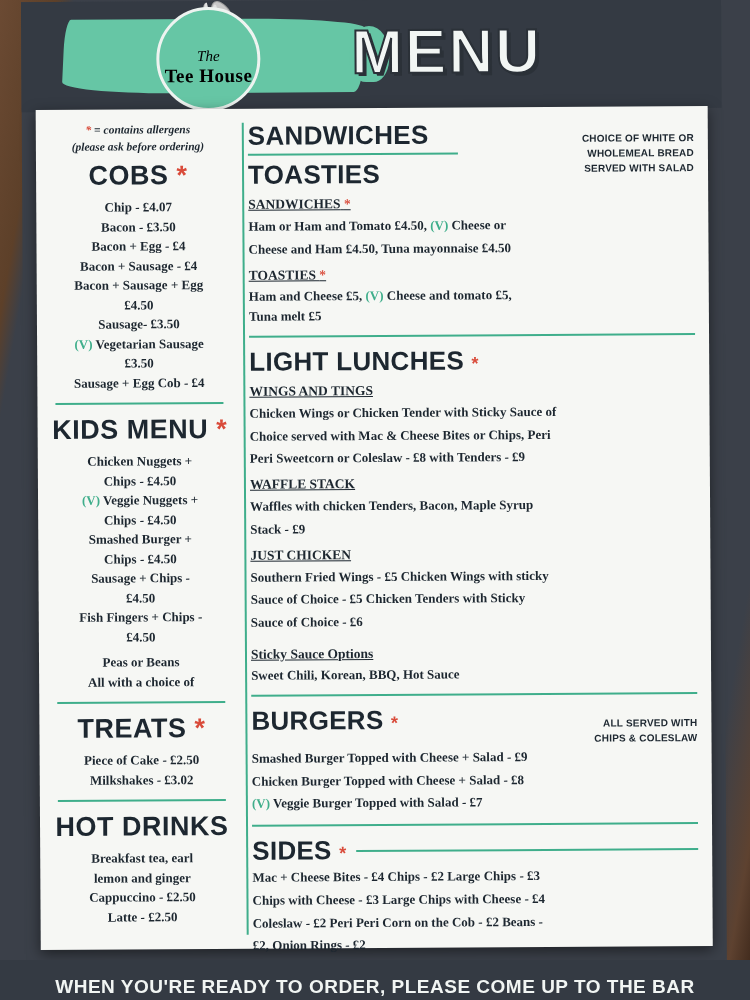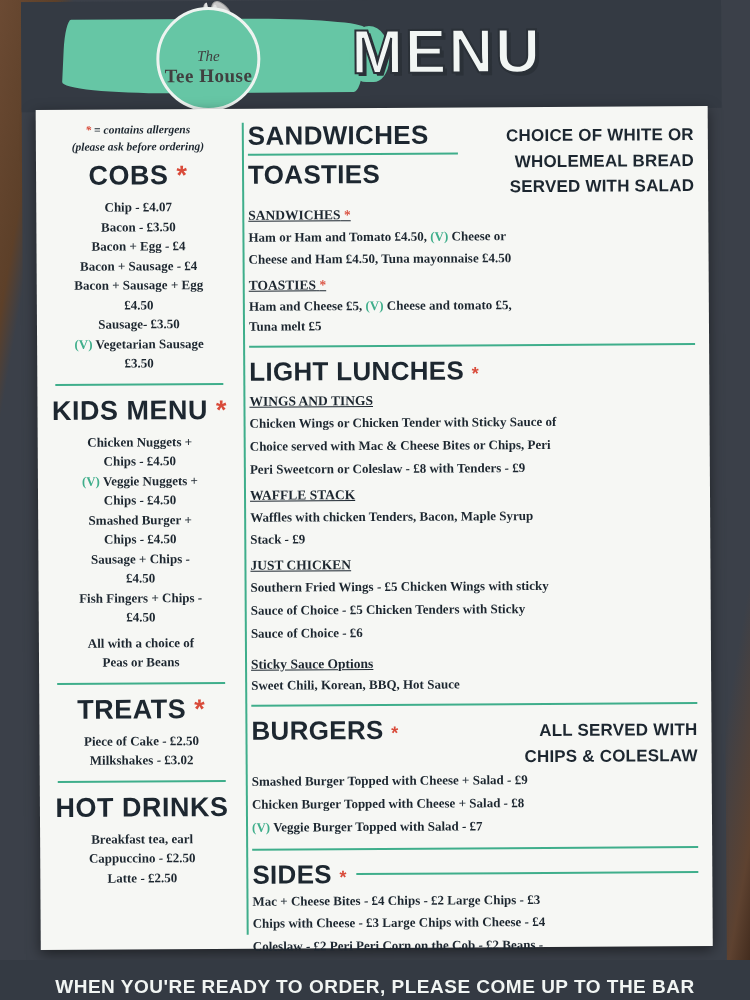--- a/index.html
+++ b/index.html
@@ -30,21 +30,21 @@
     transform:skewX(-3deg);
   }
   .brush:after{
     content:"";position:absolute;right:-26px;top:8px;width:40px;height:56px;
     background:#66c6a5;border-radius:50% 60% 40% 50%;
   }
   .logo-circle{
     position:absolute;left:135px;top:6px;width:98px;height:98px;
     border-radius:50%;background:#66c6a5;border:3px solid #eef3f0;
     display:flex;flex-direction:column;align-items:center;justify-content:center;
-    color:#404040;text-align:center;line-height:1;
+    color:#000000;text-align:center;line-height:1;
   }
   .logo-the{font-family:"Liberation Serif",serif;font-style:italic;font-size:15px;margin-top:16px;}
   .logo-name{font-family:"Liberation Serif",serif;font-weight:bold;font-size:19px;margin-top:2px;letter-spacing:.5px;}
   .utensils{
     position:absolute;left:160px;top:0px;width:50px;height:110px;
     color:#e9f1ee;font-size:0;
   }
   .fork,.spoon{position:absolute;top:2px;font-size:44px;color:#e9f1ee;}
   .fork{left:-6px;transform:rotate(-12deg);}
   .spoon{left:22px;transform:rotate(12deg);}
@@ -82,22 +82,22 @@
   .vtag{color:#3fae8b;font-weight:bold;}
   .hr-green{height:2px;background:#3fae8b;margin:10px 4px;border:0;}
   .hr-green-r{height:2px;background:#3fae8b;margin:9px 0;border:0;}
   
   .rhead{
     font-family:"Liberation Sans",sans-serif;font-weight:bold;font-size:26px;
     color:#1d2730;letter-spacing:.3px;margin:0;display:inline-block;vertical-align:middle;
   }
   .rhead-row{display:flex;align-items:flex-start;justify-content:space-between;}
   .rhead-note{
-    font-family:"Liberation Sans",sans-serif;font-weight:bold;font-size:17px;
-    color:#1d2730;text-align:right;line-height:1.5;letter-spacing:.2px;margin-top:4px;
+    font-family:"Liberation Sans",sans-serif;font-weight:bold;font-size:10px;
+    color:#1d2730;text-align:right;line-height:1.5;letter-spacing:.2px;margin-top:12px;
   }
   .sub{
     font-family:"Liberation Serif",serif;font-weight:bold;font-size:13.5px;
     color:#1d2730;text-decoration:underline;margin:6px 0 3px;
   }
   .rline{
     font-family:"Liberation Serif",serif;font-weight:bold;font-size:13px;
     color:#1d2730;line-height:1.55;margin:0;
   }
   .rline.sp{line-height:1.75;}
@@ -150,54 +150,56 @@
         </h2>
         <div class="left-item">Chip - £4.07</div>
         <div class="left-item">Bacon - £3.50</div>
         <div class="left-item">Bacon + Egg - £4</div>
         <div class="left-item">Bacon + Sausage - £4</div>
         <div class="left-item">Bacon + Sausage + Egg</div>
         <div class="left-item">£4.50</div>
         <div class="left-item">Sausage- £3.50</div>
         <div class="left-item"><span class="vtag">(V)</span> Vegetarian Sausage</div>
         <div class="left-item">£3.50</div>
+        <div class="left-item">Sausage + Egg Cob - £4</div>
 
         <hr class="hr-green">
 
         <h2 class="section">
           <span>KIDS MENU</span>
           <span class="ast">*</span>
         </h2>
         <div class="left-item">Chicken Nuggets +</div>
         <div class="left-item">Chips - £4.50</div>
         <div class="left-item"><span class="vtag">(V)</span> Veggie Nuggets +</div>
         <div class="left-item">Chips - £4.50</div>
         <div class="left-item">Smashed Burger +</div>
         <div class="left-item">Chips - £4.50</div>
         <div class="left-item">Sausage + Chips -</div>
         <div class="left-item">£4.50</div>
         <div class="left-item">Fish Fingers + Chips -</div>
         <div class="left-item">£4.50</div>
         <div class="tiny-space"></div>
+        <div class="left-item">Peas or Beans</div>
         <div class="left-item">All with a choice of</div>
-        <div class="left-item">Peas or Beans</div>
 
         <hr class="hr-green">
 
         <h2 class="section">
           <span>TREATS</span>
           <span class="ast">*</span>
         </h2>
         <div class="left-item">Piece of Cake - £2.50</div>
         <div class="left-item">Milkshakes - £3.02</div>
 
         <hr class="hr-green">
 
         <h2 class="section">HOT DRINKS</h2>
         <div class="left-item">Breakfast tea, earl</div>
+        <div class="left-item">lemon and ginger</div>
         <div class="left-item">Cappuccino - £2.50</div>
         <div class="left-item">Latte - £2.50</div>
       </div>
 
       <div class="col-right">
 
         <div class="rhead-row">
           <div>
             <h2 class="rhead">SANDWICHES</h2>
             <div style="height:2px;background:#3fae8b;width:210px;margin:2px 0 4px;"></div>

